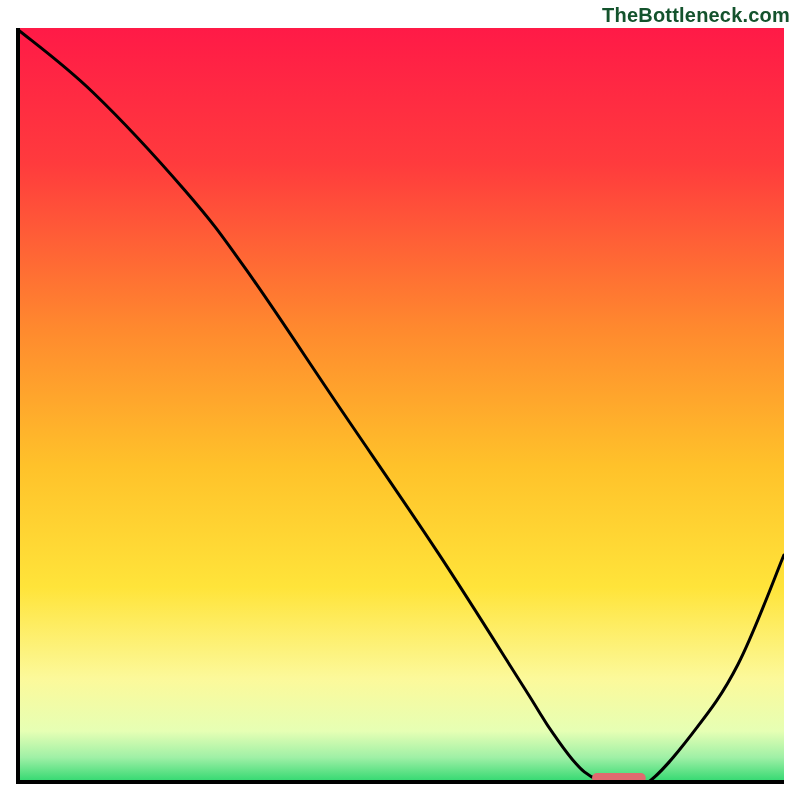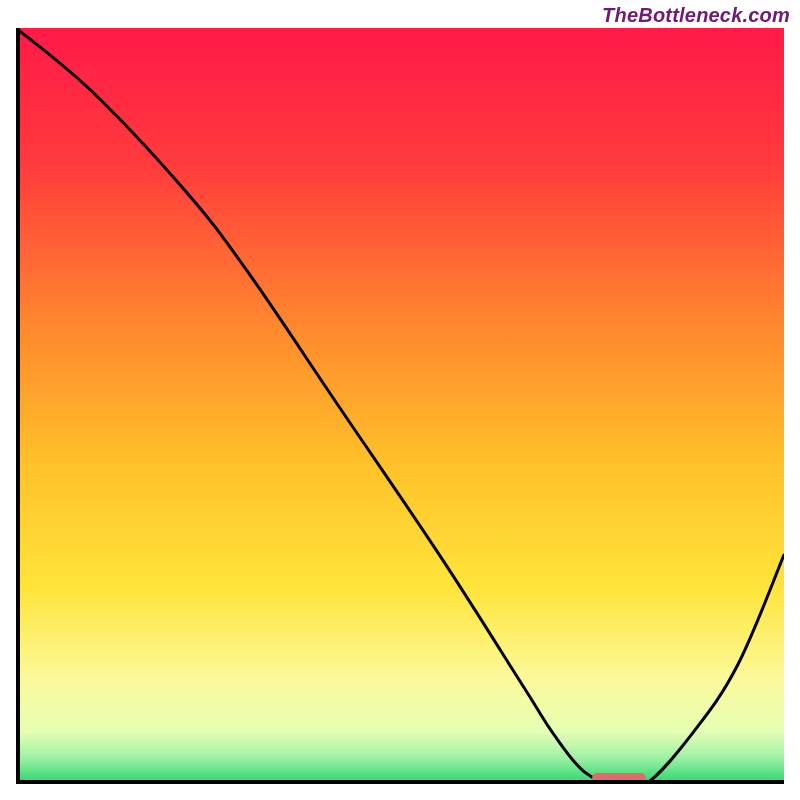--- a/index.html
+++ b/index.html
@@ -10,23 +10,22 @@
     background: #ffffff;
     overflow: hidden;
   }
   .watermark {
     position: absolute;
     top: 4px;
     right: 10px;
     font-family: Arial, Helvetica, sans-serif;
     font-size: 20px;
     font-weight: 600;
-    color: #701a75;
+    color: #14532d;
     letter-spacing: 0.2px;
-    font-style: italic;
   }
   .plot {
     position: absolute;
     left: 16px;
     top: 28px;
     width: 768px;
     height: 756px;
   }
   svg {
     display: block;

